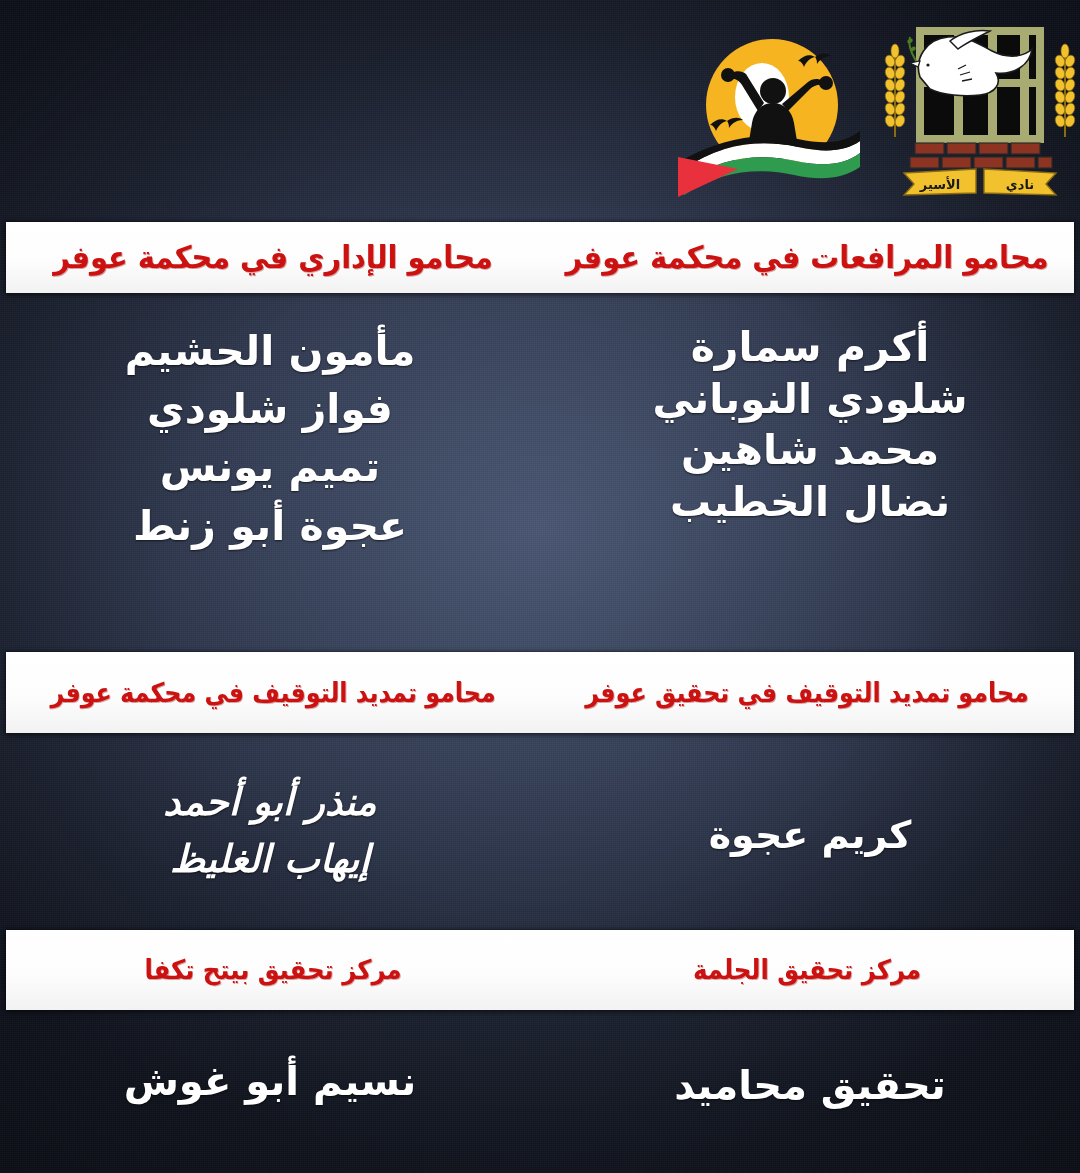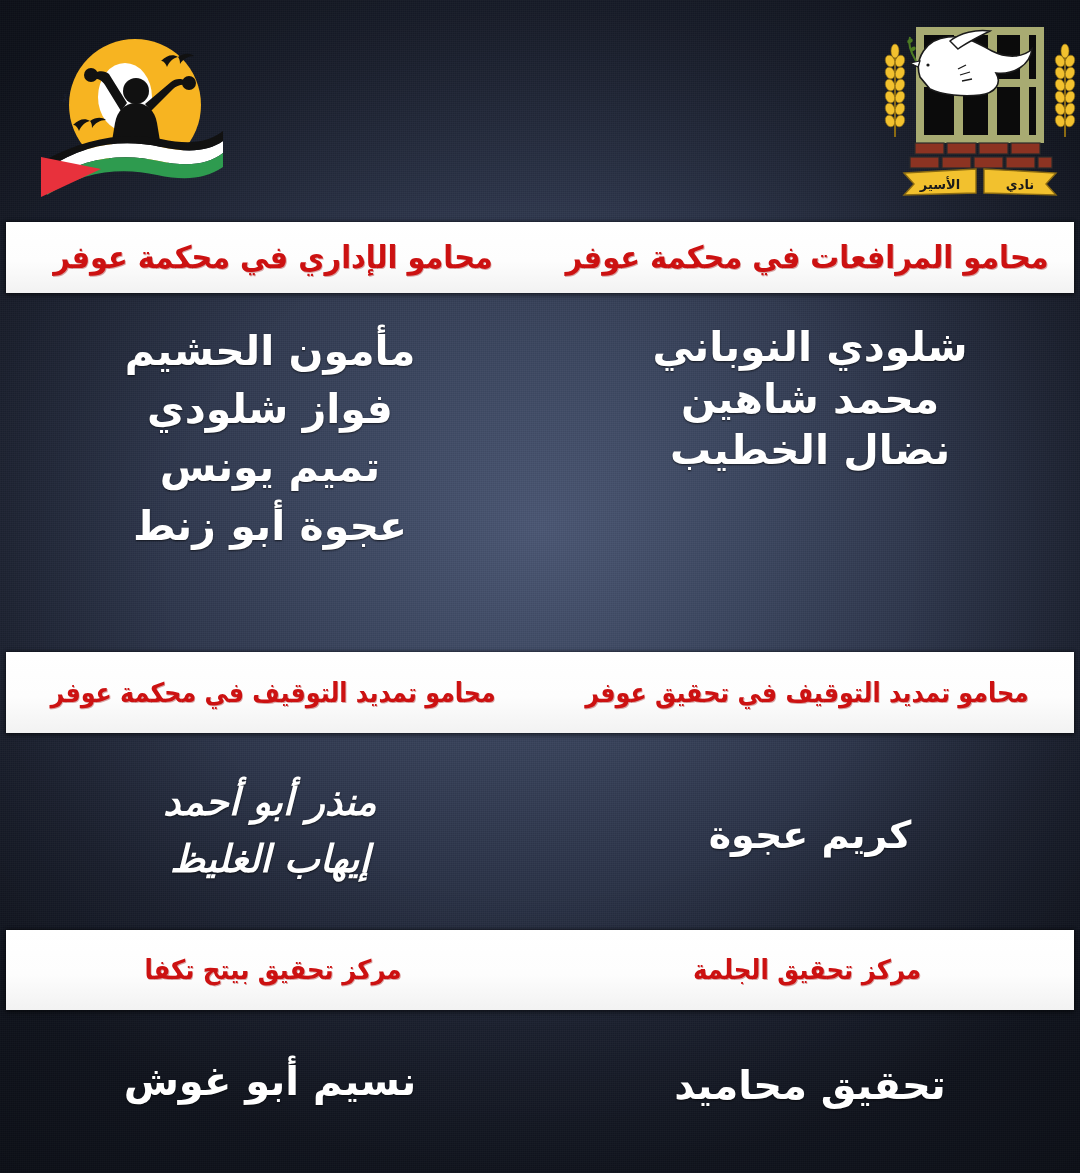--- a/index.html
+++ b/index.html
@@ -43,21 +43,21 @@
     background:radial-gradient(ellipse 85% 70% at 50% 48%, rgba(0,0,0,0) 40%, rgba(0,0,0,.45) 100%);
   }
 
   
   .logo-bar {
     position:absolute;
     top:0; left:0;
     width:1080px; height:222px;
     display:flex;
     align-items:center;
-    justify-content:space-between;
+    justify-content:flex-start;
     gap:14px;
     z-index:4;
     padding-left:39px;
   }
   .logo { position:relative; }
 
   
   .crest { width:200px; height:185px; }
 
   
@@ -272,20 +272,21 @@
     </div>
   </div>
 
   <div class="band" id="band-1">
     <div class="band-half">محامو المرافعات في محكمة عوفر</div>
     <div class="band-half">محامو الإداري في محكمة عوفر</div>
   </div>
 
   <div class="names" id="section-1">
     <div class="col col--left">
+      <div class="name">أكرم سمارة</div>
       <div class="name">شلودي النوباني</div>
       <div class="name">محمد شاهين</div>
       <div class="name">نضال الخطيب</div>
     </div>
     <div class="col col--right">
       <div class="name">مأمون الحشيم</div>
       <div class="name">فواز شلودي</div>
       <div class="name">تميم يونس</div>
       <div class="name">عجوة أبو زنط</div>
     </div>

